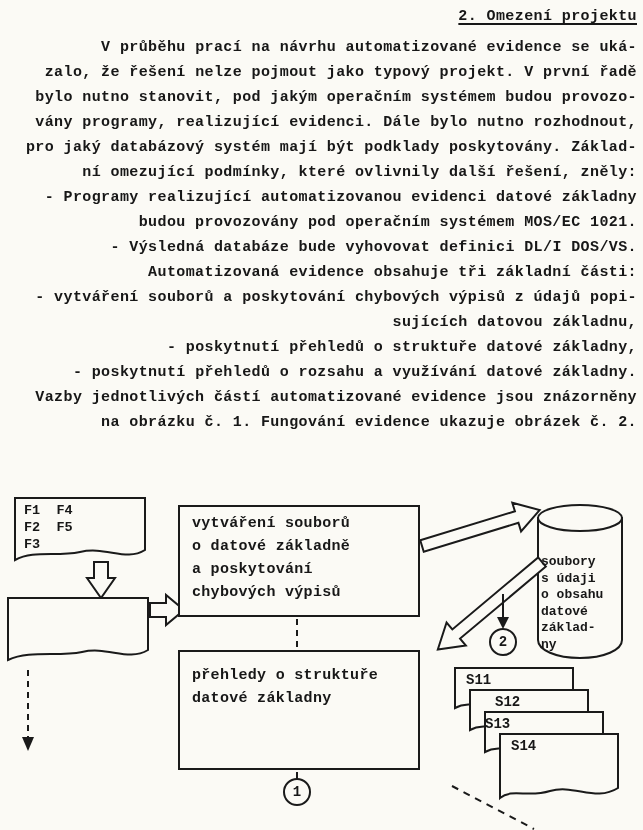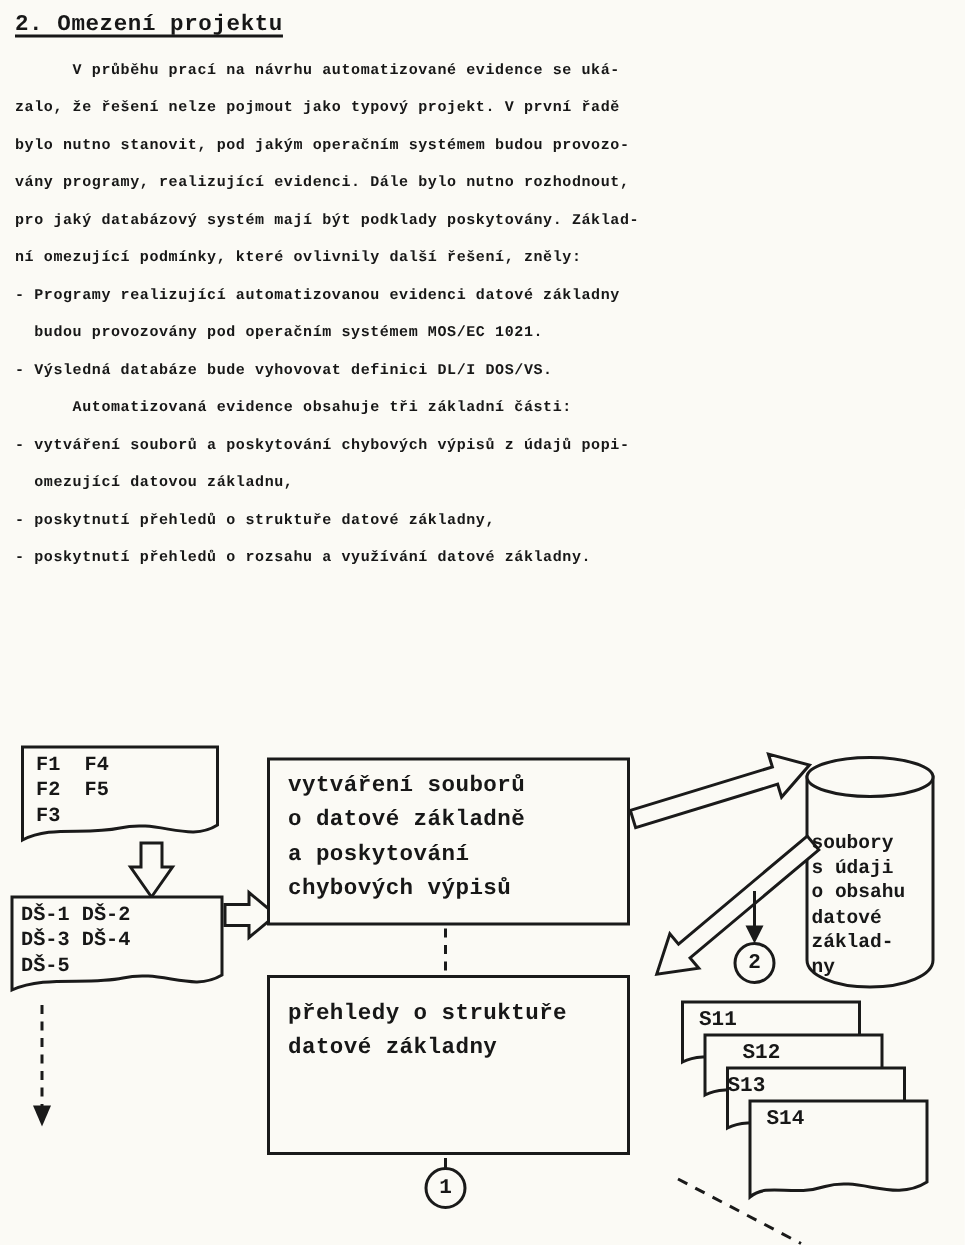--- a/index.html
+++ b/index.html
@@ -5,32 +5,32 @@
   html,body{margin:0;padding:0;}
   .page{
     position:relative;
     width:643px;height:830px;
     background:#fbfaf5;
     font-family:"Liberation Mono","DejaVu Sans Mono",monospace;
     font-weight:bold;
     color:#171717;
     overflow:hidden;
   }
-  .text-col{padding:4px 6px 0 10px;}
+  .text-col{padding:4px 6px 0 10px;text-align:right;}
   .heading{
     font-size:15px;line-height:25px;margin:0 0 6px 0;
     text-decoration:underline;
     text-decoration-thickness:1.5px;
     text-underline-offset:3px;
     letter-spacing:0.4px;
     white-space:pre;
   }
   .heading.second{margin-top:8px;}
   .body-text{
-    font-size:10px;line-height:25px;margin:0;
+    font-size:15px;line-height:25px;margin:0;
     letter-spacing:0.4px;
     white-space:pre;
   }
   .diagram{position:absolute;left:0;top:488px;width:643px;height:342px;}
   .diagram svg{position:absolute;left:0;top:0;}
   .lbl{position:absolute;white-space:pre;margin:0;}
   .lbl-doc{font-size:13.5px;line-height:17px;}
   .lbl-cyl{font-size:13px;line-height:16.5px;margin-top:14px;}
   .lbl-flow{font-size:14px;line-height:22px;}
   .lbl-sheet{font-size:14px;line-height:16px;}
@@ -63,23 +63,25 @@
 zalo, že řešení nelze pojmout jako typový projekt. V první řadě
 bylo nutno stanovit, pod jakým operačním systémem budou provozo-
 vány programy, realizující evidenci. Dále bylo nutno rozhodnout,
 pro jaký databázový systém mají být podklady poskytovány. Základ-
 ní omezující podmínky, které ovlivnily další řešení, zněly:</div>
     <div class="body-text">- Programy realizující automatizovanou evidenci datové základny
   budou provozovány pod operačním systémem MOS/EC 1021.
 - Výsledná databáze bude vyhovovat definici DL/I DOS/VS.</div>
     <div class="body-text">      Automatizovaná evidence obsahuje tři základní části:</div>
     <div class="body-text">- vytváření souborů a poskytování chybových výpisů z údajů popi-
-  omezující datovou základnu,
+  sujících datovou základnu,
 - poskytnutí přehledů o struktuře datové základny,
 - poskytnutí přehledů o rozsahu a využívání datové základny.</div>
+    <div class="body-text">Vazby jednotlivých částí automatizované evidence jsou znázorněny
+na obrázku č. 1. Fungování evidence ukazuje obrázek č. 2.</div>
   </div>
 
   <div class="diagram">
     <svg width="643" height="342" viewBox="0 0 643 342">
 
       <path d="M538,30 L538,152 C538,162 556,170 580,170 C604,170 622,162 622,152 L622,30 Z" fill="#fbfaf5" stroke="#1a1a1a" stroke-width="2"></path>
       <ellipse cx="580" cy="30" rx="42" ry="13" fill="#fbfaf5" stroke="#1a1a1a" stroke-width="2"></ellipse>
 
       <g transform="translate(422,58) rotate(-17)">
         <polygon points="0,-6 99,-6 99,-15 123,0 99,15 99,6 0,6" fill="#fbfaf5" stroke="#1a1a1a" stroke-width="2"></polygon>
@@ -110,23 +112,20 @@
       <path d="M470,202 H588 V236 C568,246 548,232 526,238 C506,243 485,234 470,242 Z" fill="#fbfaf5" stroke="#1a1a1a" stroke-width="2"></path>
       <path d="M485,224 H603 V258 C583,268 563,254 541,260 C521,265 500,256 485,264 Z" fill="#fbfaf5" stroke="#1a1a1a" stroke-width="2"></path>
       <path d="M500,246 H618 V300 C596,314 574,296 550,303 C528,310 512,300 500,310 Z" fill="#fbfaf5" stroke="#1a1a1a" stroke-width="2"></path>
 
       <line x1="452" y1="298" x2="534" y2="341" stroke="#1a1a1a" stroke-width="2" stroke-dasharray="7,6"></line>
     </svg>
 
     <div class="lbl lbl-doc" style="left:24px;top:14px">F1  F4
 F2  F5
 F3</div>
-    <div class="lbl lbl-doc" style="left:14px;top:114px">DŠ-1 DŠ-2
-DŠ-3 DŠ-4
-DŠ-5</div>
 
     <div class="proc-box box2">
       <div class="inner" style="white-space:pre">přehledy o struktuře
 datové základny</div>
     </div>
     <div class="proc-box box1">
       <div class="inner lbl-box" style="white-space:pre">vytváření souborů
 o datové základně
 a poskytování
 chybových výpisů</div>

